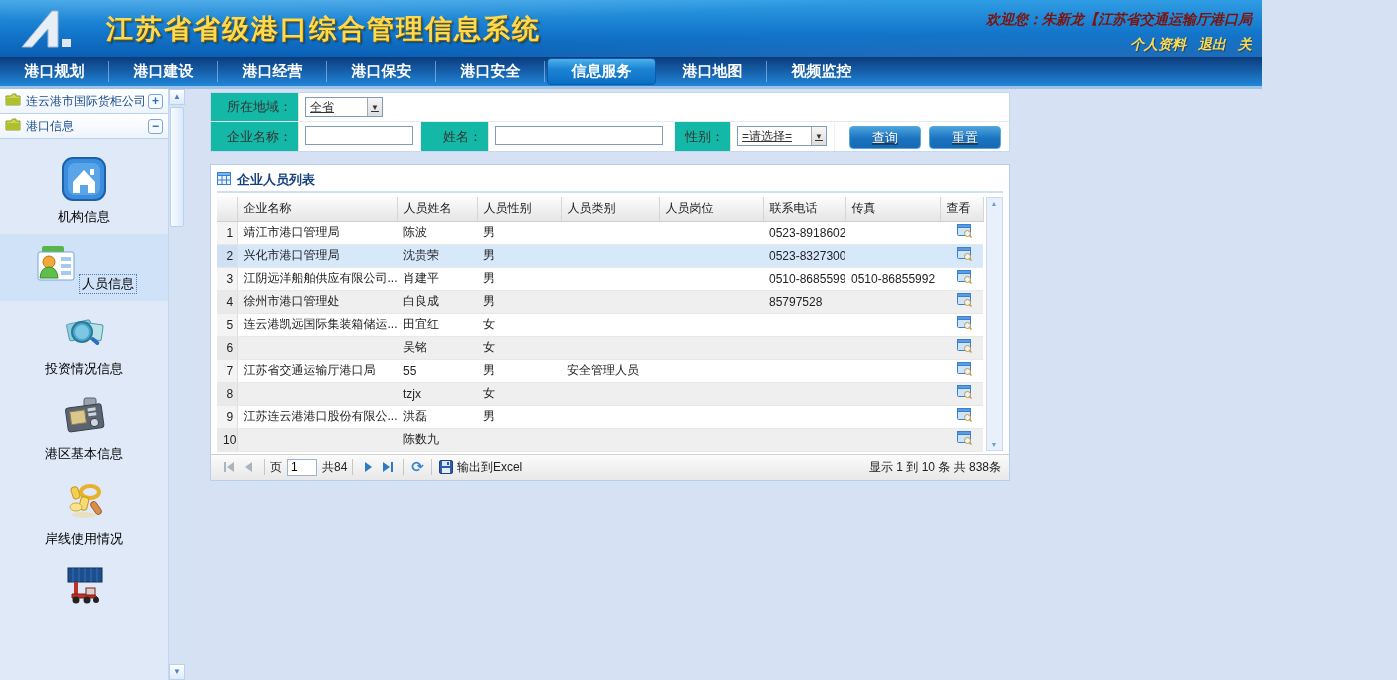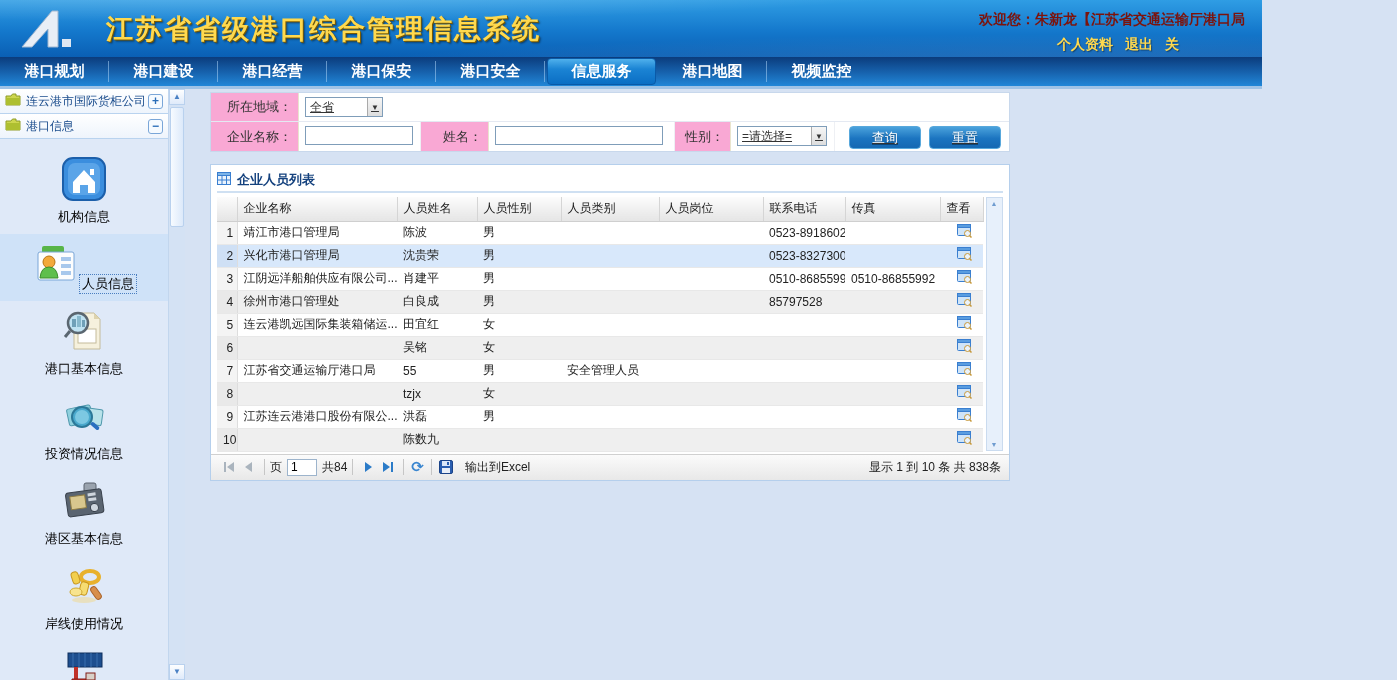--- a/index.html
+++ b/index.html
@@ -17,21 +17,21 @@
       radial-gradient(120% 180% at 18% -60%, rgba(255,255,255,.38) 0%, rgba(255,255,255,0) 55%),
       radial-gradient(140% 200% at 85% 160%, rgba(255,255,255,.22) 0%, rgba(255,255,255,0) 50%),
       linear-gradient(180deg,#2f9de4 0%, #1478cc 55%, #0a5fb4 100%);
   }
   .banner-left { display:flex; align-items:center; height:100%; padding-left:18px; }
   .logo { width:76px; height:44px; margin-right:12px; }
   .app-title {
     font-size:27px; font-weight:bold; color:#ffd94e; letter-spacing:2px;
     text-shadow:1px 1px 0 #7a5a00, 2px 2px 2px rgba(0,0,0,.45);
   }
-  .banner-right { position:absolute; right:15px; top:0; text-align:center; padding:11px 2px 0 0; }
+  .banner-right { position:absolute; right:8px; top:0; text-align:right; padding:11px 2px 0 0;font-style:italic; }
   .welcome { font-size:14px; font-weight:bold; color:#7c130c; white-space:nowrap; }
   .header-links { margin-top:7px; white-space:nowrap; overflow:hidden; }
   .header-links a {
     color:#ffd94e; font-size:14px; font-weight:bold; text-decoration:none; margin-left:12px;
     text-shadow:1px 1px 1px rgba(0,0,0,.4);
   }
 
   
   .nav {
     height:29px; display:flex; align-items:stretch;
@@ -89,21 +89,21 @@
   
   .main { margin-left:25px; padding-top:2px; width:802px; }
 
   
   .filter-panel {
     width:800px; background:#fff; border:1px solid #c8d8ec; margin-top:1px;
   }
   .f-row { display:flex; height:29px; border-bottom:1px solid #e4e9f2; }
   .f-row:last-child { border-bottom:none; }
   .f-label {
-    background:#f9a8d4; border-right:1px solid #e9e4cd; color:#333; font-size:13px;
+    background:#14b8a6; border-right:1px solid #e9e4cd; color:#333; font-size:13px;
     display:flex; align-items:center; justify-content:flex-end; padding-right:6px;
   }
   .f-cell { display:flex; padding:4px 6px; border-right:1px solid #eef0f4;text-decoration:underline; }
   .f-cell.no-border { border-right:none; }
   .f-input {
     width:108px; height:19px; border:1px solid #7f9db9; font-size:12px; padding:0 3px;
     font-family:"Liberation Sans","DejaVu Sans",sans-serif;
   }
   .f-input.wide { width:168px; }
   .dropdown {
@@ -160,21 +160,21 @@
     height:26px; margin:2px -6px 0 -6px; border-top:1px solid #d0d0d0;
     background:linear-gradient(180deg,#fbfbfb,#e8e8e8);
     display:flex; align-items:center; padding:0 8px; color:#222;
   }
   .pg-ico { width:16px; height:16px; display:inline-block; margin:0 2px; cursor:pointer; }
   .pg-sep { width:1px; height:16px; background:#c6c6c6; margin:0 5px; }
   .pg-input {
     width:30px; height:17px; border:1px solid #9db4cc; font-size:12px; text-align:left; padding-left:3px; margin:0 5px;
   }
   .pg-text { font-size:12px; white-space:nowrap; }
-  .pg-export { display:flex; align-items:center; cursor:pointer; margin-left:2px;gap:8px; }
+  .pg-export { display:flex; align-items:center; cursor:pointer; margin-left:2px; }
   .pg-export span { margin-left:4px; font-size:12px; }
   .pg-right { margin-left:auto; font-size:12px; white-space:nowrap; color:#222; }
   .refresh-glyph { color:#3a86d0; font-size:15px; font-weight:bold; cursor:pointer; margin:0 2px; line-height:16px; }
 </style>
 </head>
 <body>
 
 <div class="app">
 
   <header class="banner">
@@ -235,30 +235,20 @@
               </svg></span><span class="mi-label">机构信息</span></div>
           <div class="menu-item selected"><span class="mi-icon"><svg width="48" height="48" viewBox="0 0 48 48">
                 <rect x="10" y="6" width="22" height="9" rx="2" fill="#58b548"></rect>
                 <rect x="6" y="12" width="36" height="28" rx="2" fill="#fdfdfd" stroke="#7aa6d8"></rect>
                 <circle cx="17" cy="22" r="6" fill="#f2a93b" stroke="#b97413"></circle>
                 <path d="M8 38 Q9 27 17 27 Q25 27 26 38 Z" fill="#5fbf4c" stroke="#3c8f2e"></path>
                 <rect x="29" y="17" width="10" height="4" fill="#a8c8ec"></rect>
                 <rect x="29" y="24" width="10" height="4" fill="#a8c8ec"></rect>
                 <rect x="29" y="31" width="10" height="4" fill="#a8c8ec"></rect>
               </svg></span><span class="mi-label">人员信息</span></div>
-          <div class="menu-item"><span class="mi-icon"><svg width="48" height="48" viewBox="0 0 48 48">
-                <path d="M14 6 H34 L40 12 V42 H14 Z" fill="#f6f1dd" stroke="#c4bb9b"></path>
-                <path d="M34 6 L34 12 L40 12 Z" fill="#ddd3ae"></path>
-                <rect x="18" y="22" width="18" height="14" fill="#fff" stroke="#c4bb9b"></rect>
-                <circle cx="18" cy="16" r="10" fill="#bfe2f2" stroke="#5a6670" stroke-width="2.5"></circle>
-                <rect x="12" y="12" width="4" height="8" fill="#6fa0b8"></rect>
-                <rect x="17" y="9" width="4" height="11" fill="#87b8cc"></rect>
-                <rect x="22" y="13" width="3" height="7" fill="#6fa0b8"></rect>
-                <line x1="10" y1="24" x2="5" y2="30" stroke="#5a6670" stroke-width="3"></line>
-              </svg></span><span class="mi-label">港口基本信息</span></div>
           <div class="menu-item"><span class="mi-icon"><svg width="48" height="48" viewBox="0 0 48 48">
                 <g transform="rotate(-12 24 24)">
                   <rect x="8" y="14" width="24" height="17" rx="2" fill="#8fd0de" stroke="#4f98ac"></rect>
                 </g>
                 <g transform="rotate(8 28 26)">
                   <rect x="18" y="16" width="24" height="16" rx="2" fill="#b8e2ea" stroke="#4f98ac"></rect>
                 </g>
                 <circle cx="22" cy="25" r="10" fill="#49a8cc" stroke="#2b7898" stroke-width="2"></circle>
                 <circle cx="22" cy="25" r="7" fill="#7cc8e2"></circle>
                 <rect x="30" y="32" width="10" height="4" rx="2" transform="rotate(40 35 34)" fill="#2b6fc0"></rect>

